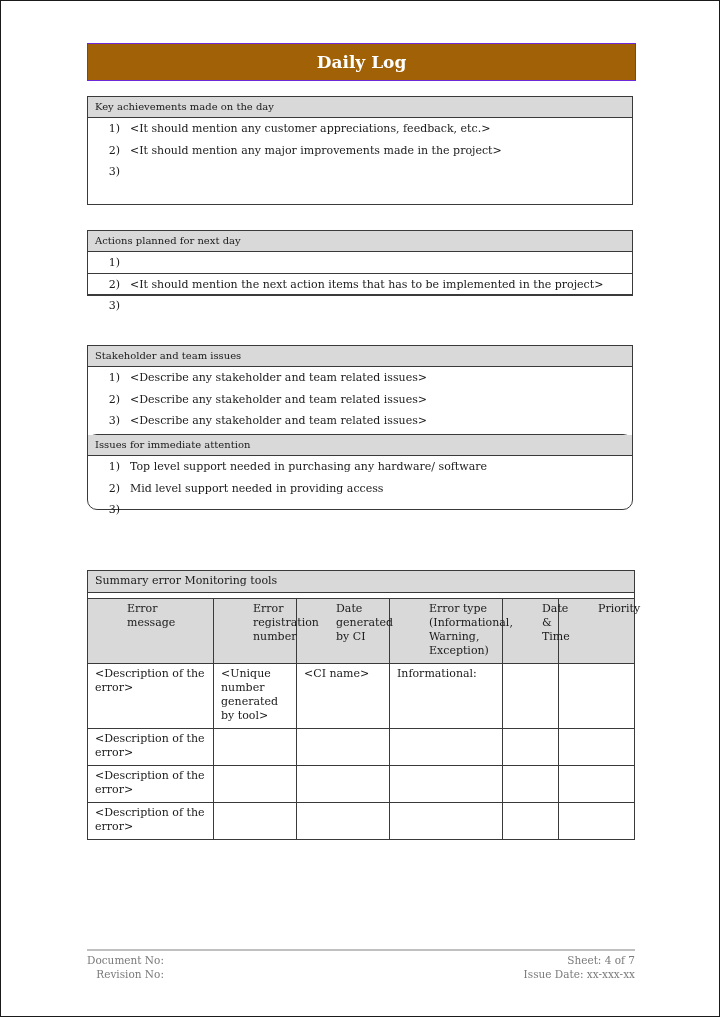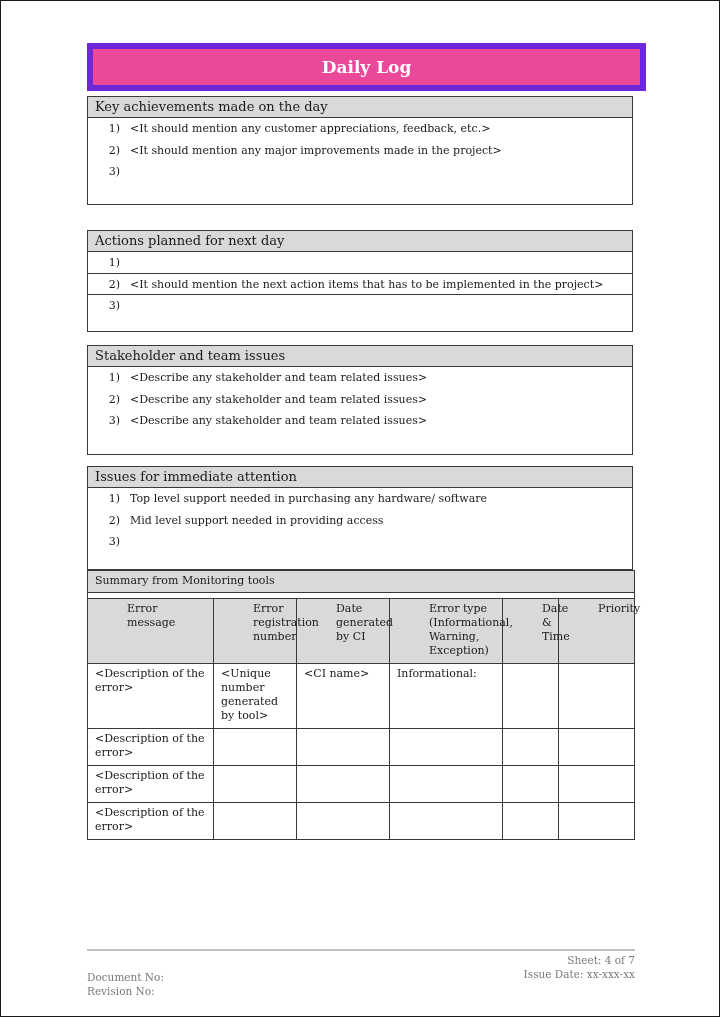--- a/index.html
+++ b/index.html
@@ -7,32 +7,32 @@
     width: 720px; height: 1017px; background: #ffffff;
     font-family: "DejaVu Serif", "Liberation Serif", serif;
     color: #1a1a1a; position: relative; overflow: hidden;
   }
   .page {
     position: absolute; left: 0; top: 0; width: 718px; height: 1015px;
     border: 1px solid #1a1a1a; background: #fff;
   }
   .title-bar {
     position: absolute; left: 86px; top: 42px; width: 547px; height: 36px;
-    background: #ec4899; border: 6px solid #6d28d9;
+    background: #a16207; border: 1px solid #6d28d9;
     color: #ffffff; font-weight: bold; font-size: 17px;
     display: flex; align-items: center; justify-content: center;
     font-family: "DejaVu Serif", serif;
   }
   .section {
     position: absolute; left: 86px; width: 546px;
     border: 1px solid #3a3a3a; box-sizing: border-box;
   }
   .section-head {
     background: #d9d9d9; border-bottom: 1px solid #3a3a3a;
-    font-size: 13px; padding: 0 7px; height: 21px; line-height: 20px;
+    font-size: 10px; padding: 0 7px; height: 21px; line-height: 20px;
     box-sizing: border-box;
   }
   .row {
     font-size: 11px; height: 21.5px; line-height: 21.5px; display: flex;
     box-sizing: border-box;
   }
   .row.sep { border-bottom: 1px solid #3a3a3a; }
   .row.sep:last-child { border-bottom: none; }
   .num { width: 42px; text-align: right; padding-right: 10px; box-sizing: border-box; flex: none; }
   .txt { flex: 1; white-space: nowrap; }
@@ -48,21 +48,21 @@
   .mon .rn td { height: 30px; }
 
   .footer-line {
     position: absolute; left: 86px; top: 948px; width: 548px; height: 0;
     border-top: 2px solid #c0c0c0;
   }
   .footer {
     position: absolute; left: 86px; top: 952px; width: 548px;
     font-size: 10.5px; color: #7a7a7a; line-height: 14px;
   }
-  .footer .l { position: absolute; left: 0; top: 17px; }
+  .footer .l { position: absolute; left: 0; top: 0; text-align: right; }
   .footer .r { position: absolute; right: 0; top: 0; text-align: right; margin-left: 47px; }
 </style>
 </head>
 <body>
 
 <div class="page">
 
   <div class="title-bar">Daily Log</div>
 
   <div class="section" style="top:95px; height:109px;">
@@ -74,21 +74,21 @@
     <div class="row">
       <span class="num">2)</span>
       <span class="txt">&lt;It should mention any major improvements made in the project&gt;</span>
     </div>
     <div class="row">
       <span class="num">3)</span>
       <span class="txt"></span>
     </div>
   </div>
 
-  <div class="section" style="top:229px; height:102px;">
+  <div class="section" style="top:229px; height:66px;">
     <div class="section-head">Actions planned for next day</div>
     <div class="row sep">
       <span class="num">1)</span>
     </div>
     <div class="row sep">
       <span class="num">2)</span>
       <span class="txt">&lt;It should mention the next action items that has to be implemented in the project&gt;</span>
     </div>
     <div class="row sep">
       <span class="num">3)</span>
@@ -105,21 +105,21 @@
     <div class="row">
       <span class="num">2)</span>
       <span class="txt">&lt;Describe any stakeholder and team related issues&gt;</span>
     </div>
     <div class="row">
       <span class="num">3)</span>
       <span class="txt">&lt;Describe any stakeholder and team related issues&gt;</span>
     </div>
   </div>
 
-  <div class="section" style="top:465px; height:104px;">
+  <div class="section" style="top:433px; height:76px;border-radius:10px;">
     <div class="section-head">Issues for immediate attention</div>
     <div class="row">
       <span class="num">1)</span>
       <span class="txt">Top level support needed in purchasing any hardware/ software</span>
     </div>
     <div class="row">
       <span class="num">2)</span>
       <span class="txt">Mid level support needed in providing access</span>
     </div>
     <div class="row">
@@ -133,21 +133,21 @@
       <colgroup>
         <col style="width:126px">
           <col style="width:83px">
           <col style="width:93px">
         <col style="width:113px">
           <col style="width:56px">
           <col style="width:76px">
       </colgroup>
       <tbody>
           <tr class="caption">
-        <td colspan="6">Summary from Monitoring tools</td>
+        <td colspan="6">Summary error Monitoring tools</td>
       </tr>
       <tr class="spacer">
         <td colspan="6"></td>
       </tr>
       <tr class="hdr">
         <td>Error message</td>
         <td>Error registration number</td>
         <td>Date generated by CI</td>
         <td>Error type (Informational, Warning, Exception)</td>
         <td>Date &amp; Time</td>

